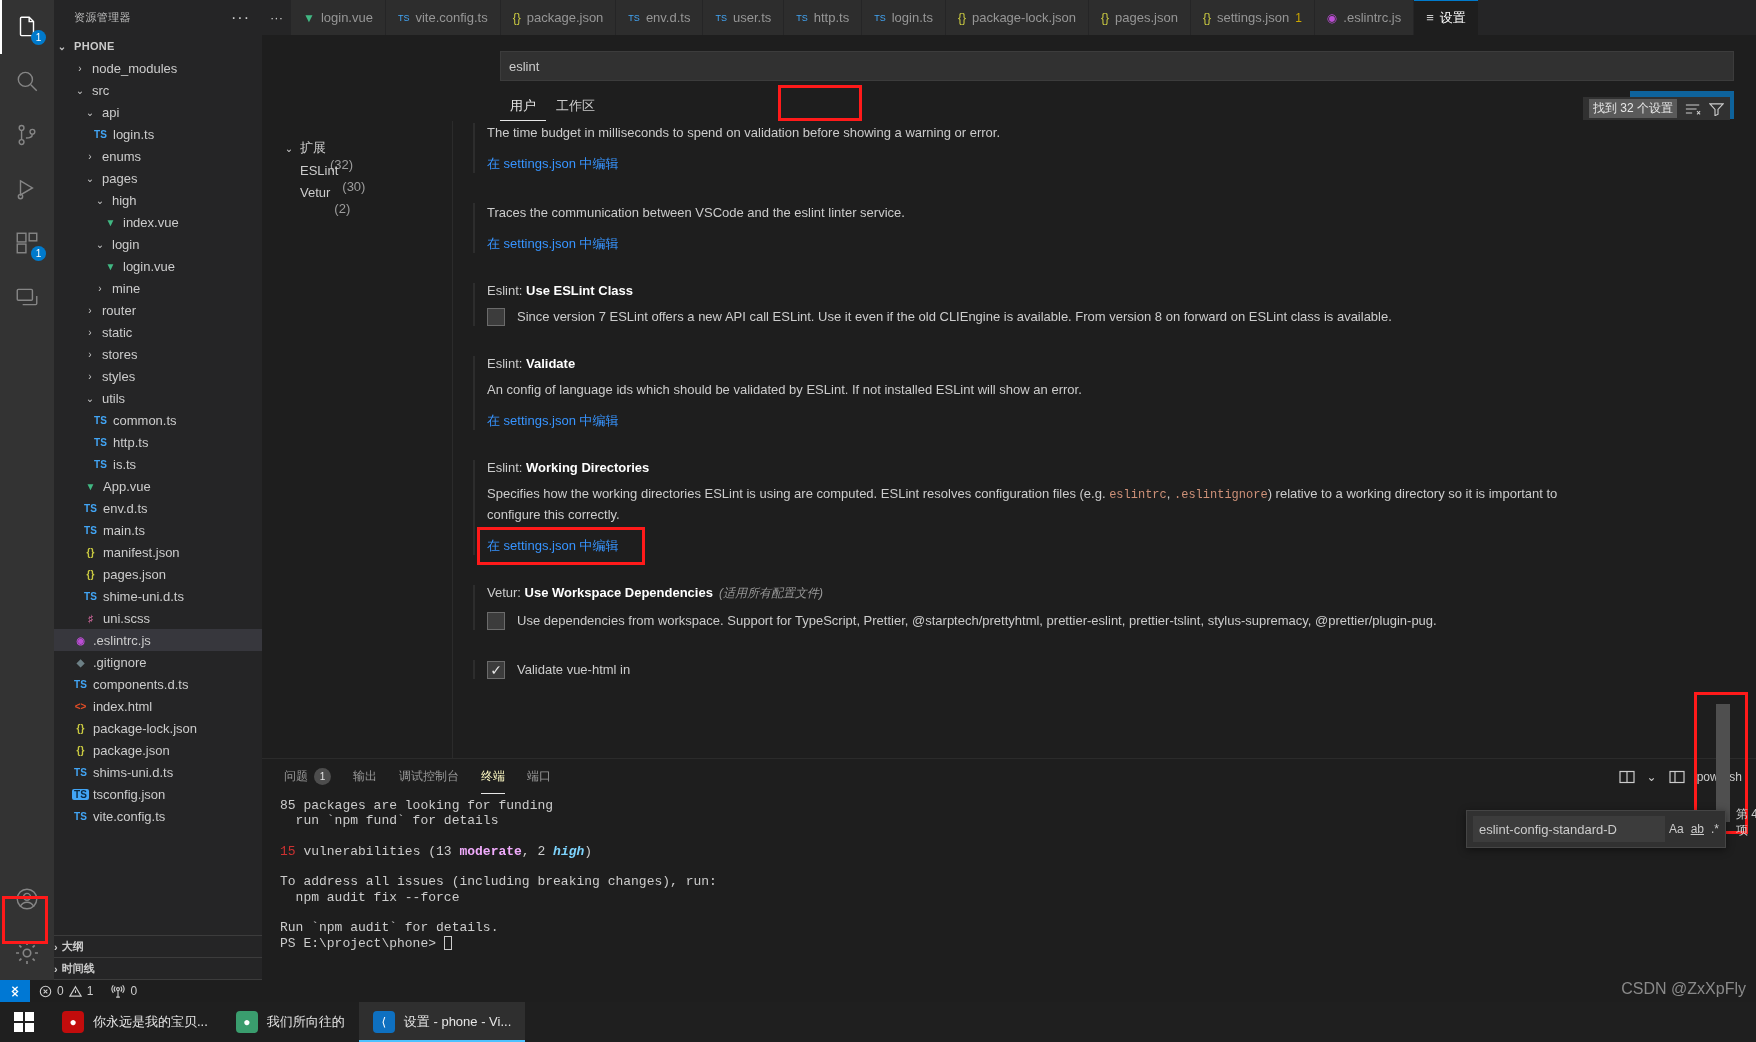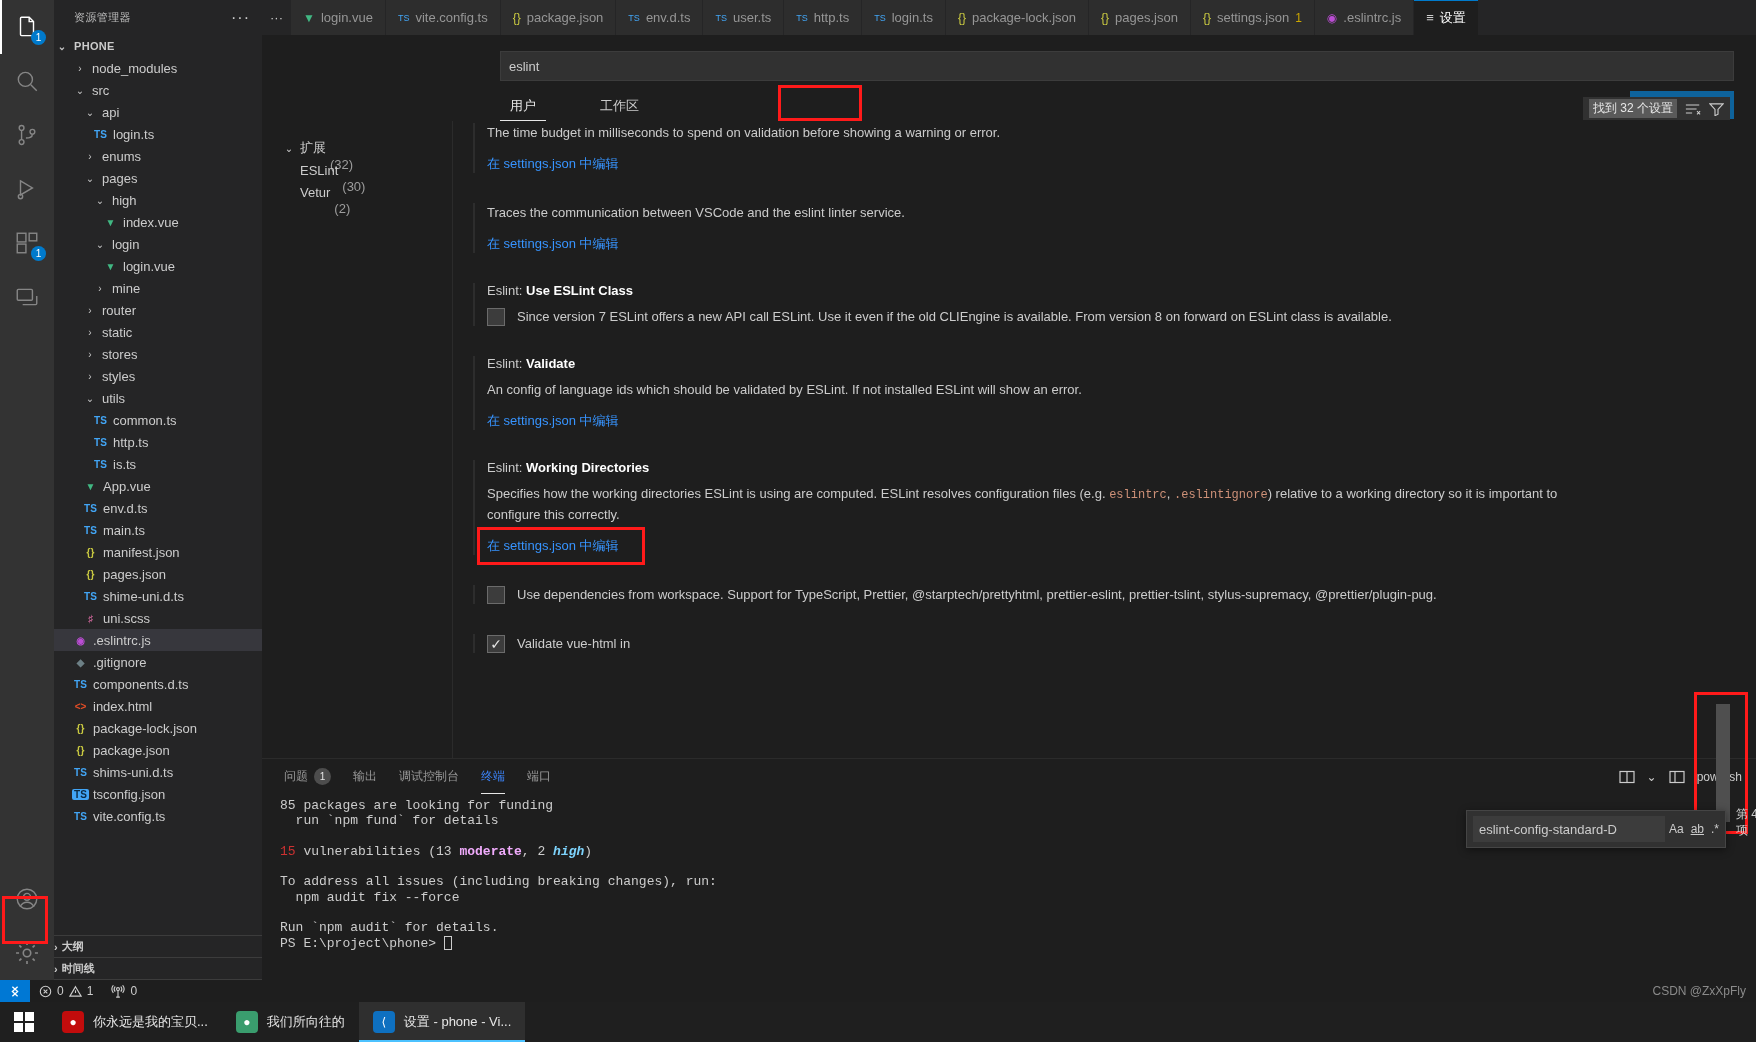--- a/index.html
+++ b/index.html
@@ -99,21 +99,21 @@
     position: absolute; left: 516px; top: 50px; width: 84px; height: 36px;
     border: 3px solid #ff1a1a; pointer-events: none; z-index: 6;
   }
   .found-wrap {
     position: absolute; right: 26px; top: 62px; display: flex; align-items: center; gap: 8px;
     background: #313131; padding: 2px 6px; z-index: 5;
   }
   .found-text { background: #5a5a5a; color: #e7e7e7; font-size: 12px; padding: 1px 4px; }
   .ico-btn { color: #cccccc; cursor: pointer; display: flex; align-items: center; }
 
-  .set-tabs-row { display: flex; align-items: flex-end; padding: 0 22px 0 238px; height: 34px; position: relative; gap: 44px; }
+  .set-tabs-row { display: flex; align-items: flex-end; padding: 0 22px 0 238px; height: 34px; position: relative; }
   .set-tab {
     font-size: 13px; color: #cccccc; padding: 0 10px 6px 10px; cursor: pointer;
   }
   .set-tab.active { color: #e7e7e7; box-shadow: inset 0 -1px 0 #e7e7e7; }
   .sync-btn {
     position: absolute; right: 22px; bottom: 2px; background: #0e639c; color: #ffffff;
     font-size: 13px; padding: 5px 13px; border: none; cursor: pointer;
     font-family: "Liberation Sans", sans-serif;
   }
 
@@ -151,21 +151,21 @@
   }
   .right-scroll-thumb {
     position: absolute; right: 26px; top: 583px; width: 14px; height: 118px;
     background: #4f4f4f; z-index: 8;
   }
 
   
   .panel { height: 222px; flex: 0 0 222px; background: #1e1e1e; border-top: 1px solid #2b2b2b; display: flex; flex-direction: column; position: relative; }
   .panel-tabs { height: 35px; display: flex; align-items: center; gap: 22px; padding: 0 22px; position: relative; }
   .p-tab { font-size: 12px; color: #999999; display: flex; align-items: center; gap: 6px; cursor: pointer; height: 35px; }
-  .p-tab.active { color: #3b82f6; box-shadow: inset 0 -1px 0 #e7e7e7; }
+  .p-tab.active { color: #fef9c3; box-shadow: inset 0 -1px 0 #e7e7e7; }
   .p-badge { background: #4d4d4d; color: #e7e7e7; font-size: 10px; border-radius: 9px; min-width: 17px; height: 17px; line-height: 17px; text-align: center; }
   .panel-right { position: absolute; right: 14px; top: 0; height: 35px; display: flex; align-items: center; gap: 12px; color: #cccccc; font-size: 12px; }
   .terminal {
     flex: 1 1 auto; padding: 4px 0 0 18px; font-family: "Liberation Mono", monospace;
     font-size: 13px; line-height: 15.3px; color: #cccccc; overflow: hidden; white-space: pre;
   }
   .t-red { color: #cd3131; }
   .t-yellow { color: #f0abfc; font-weight: bold; }
   .t-hi { color: #7dd3fc; font-weight: bold; font-style: italic; }
   .cursor-blk { display: inline-block; width: 8px; height: 14px; border: 1px solid #cccccc; vertical-align: -3px; }
@@ -190,21 +190,21 @@
   }
   .sb-remote { background: #0078d4; color: #ffffff; height: 22px; display: flex; align-items: center; padding: 0 8px; }
   .sb-group { display: flex; align-items: center; gap: 5px; padding: 0 9px; cursor: pointer; }
 
   
   .taskbar { height: 40px; flex: 0 0 40px; background: #1f1f1f; display: flex; align-items: stretch; }
   .tb-start { width: 48px; display: flex; align-items: center; justify-content: center; cursor: pointer; }
   .tb-item { display: flex; align-items: center; gap: 9px; padding: 0 14px; font-size: 13px; color: #e6e6e6; cursor: pointer; }
   .tb-item.active { background: #2f2f2f; box-shadow: inset 0 -2px 0 #4cc2ff; }
   .tb-ico { width: 22px; height: 22px; border-radius: 4px; display: flex; align-items: center; justify-content: center; font-size: 12px; color: #fff; }
-  .watermark { position: absolute; right: 10px; bottom: 44px; font-size: 12px; color: #8a8a8a; z-index: 30; }
+  .watermark { position: absolute; right: 10px; bottom: 44px; font-size: 16px; color: #8a8a8a; z-index: 30; }
 </style>
 </head>
 <body>
 
 <div class="app">
 
   <div class="body-row">
 
     <div class="activitybar">
       <div class="act-item active">
@@ -539,20 +539,21 @@
                 <div class="set-title"><span>Eslint: </span><b>Use ESLint Class</b></div>
                 <div class="cb-row">
                   <span class="cb"></span>
                   <span class="set-desc">Since version 7 ESLint offers a new API call ESLint. Use it even if the old CLIEngine is available. From version 8 on forward on ESLint class is available.</span>
                 </div>
               </div>
               <div class="set-item"><div class="accent"></div><div class="set-title"><span>Eslint: </span><b>Validate</b></div><div class="set-desc">An config of language ids which should be validated by ESLint. If not installed ESLint will show an error.</div><div style="margin-top:12px;position:relative;display:inline-block;"><span class="set-link">在 settings.json 中编辑</span></div></div>
               <div class="set-item"><div class="accent"></div><div class="set-title"><span>Eslint: </span><b>Working Directories</b></div><div class="set-desc">Specifies how the working directories ESLint is using are computed. ESLint resolves configuration files (e.g. <code>eslintrc</code>, <code>.eslintignore</code>) relative to a working directory so it is important to configure this correctly.</div><div style="margin-top:12px;position:relative;display:inline-block;"><span class="set-link">在 settings.json 中编辑</span><span class="link-redbox" style="left:-10px;top:-9px;right:-26px;bottom:-10px;"></span></div></div>
               <div class="set-item">
                 <div class="accent"></div>
+                <div class="set-title"><span>Vetur: </span><b>Use Workspace Dependencies</b><span class="applies">(适用所有配置文件)</span></div>
                 <div class="cb-row">
                   <span class="cb"></span>
                   <span class="set-desc">Use dependencies from workspace. Support for TypeScript, Prettier, @starptech/prettyhtml, prettier-eslint, prettier-tslint, stylus-supremacy, @prettier/plugin-pug.</span>
                 </div>
               </div>
               <div class="set-item">
                 <div class="accent"></div>
                 <div class="cb-row">
                   <span class="cb checked">✓</span>
                   <span class="set-desc">Validate vue-html in </span>

